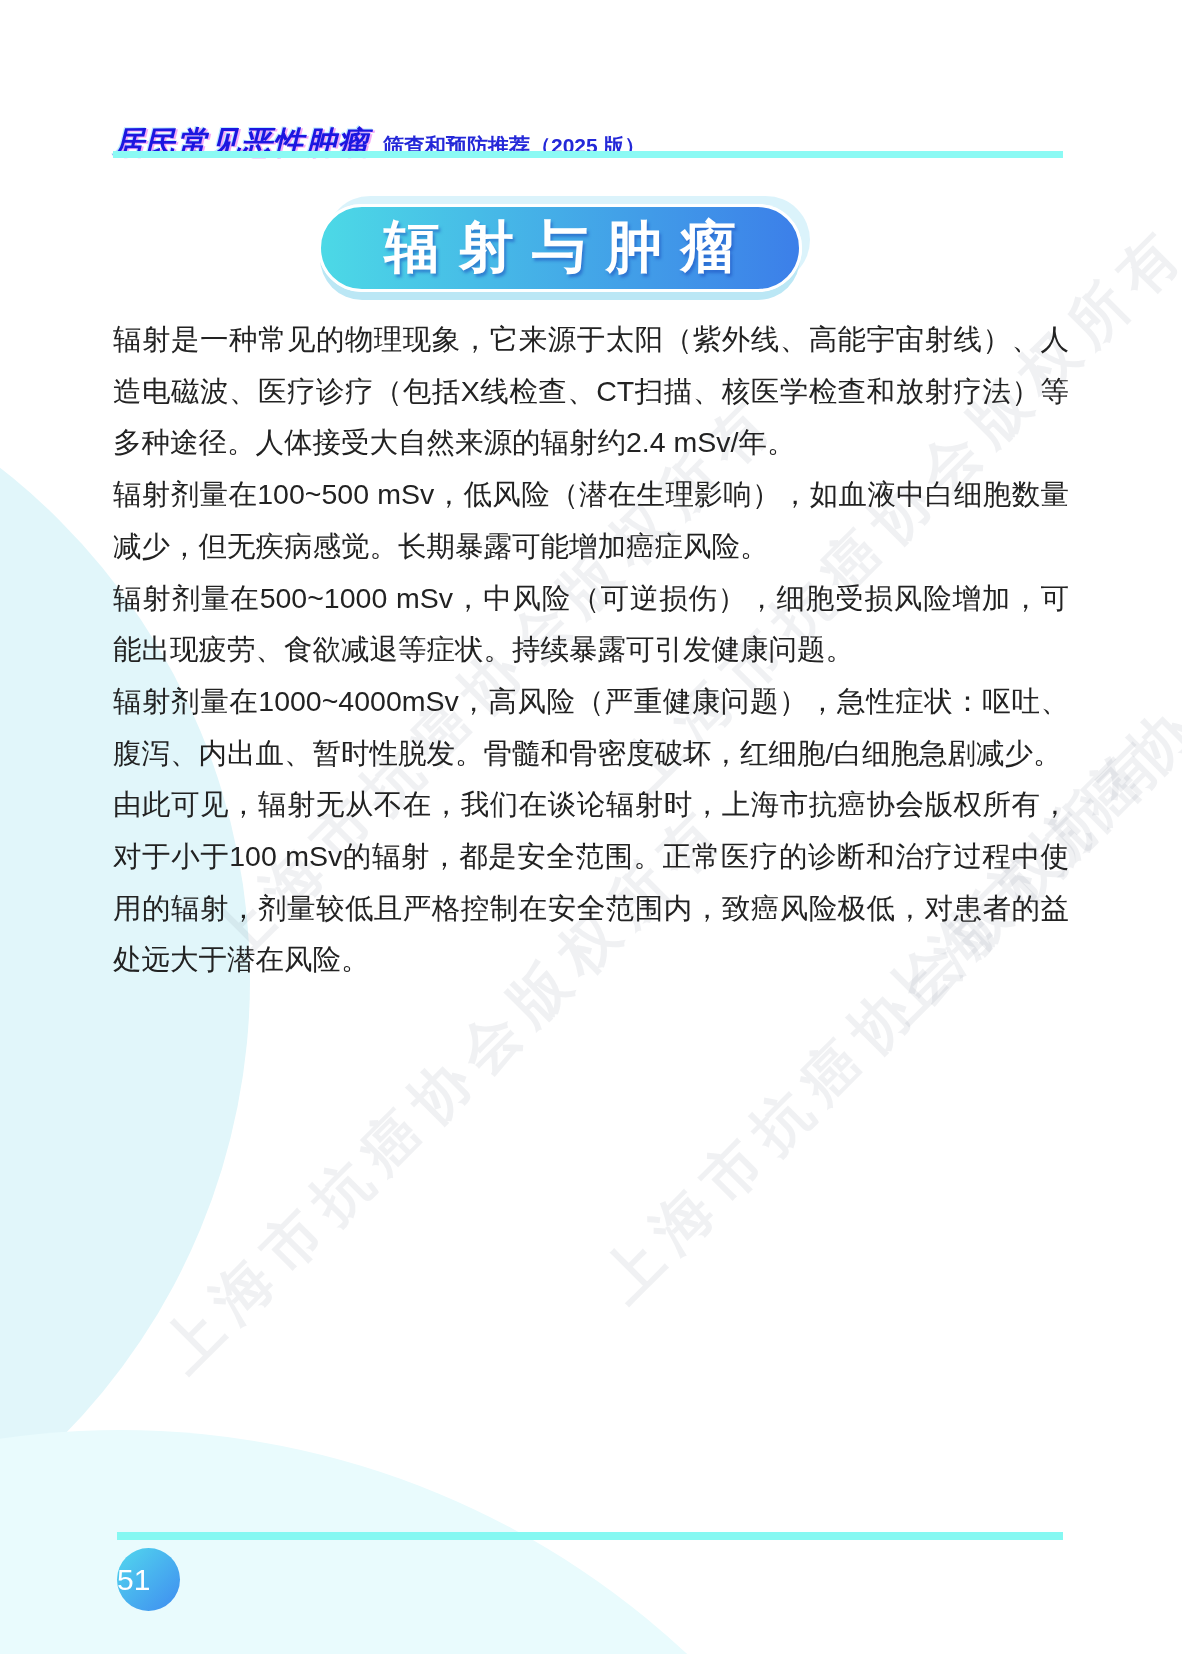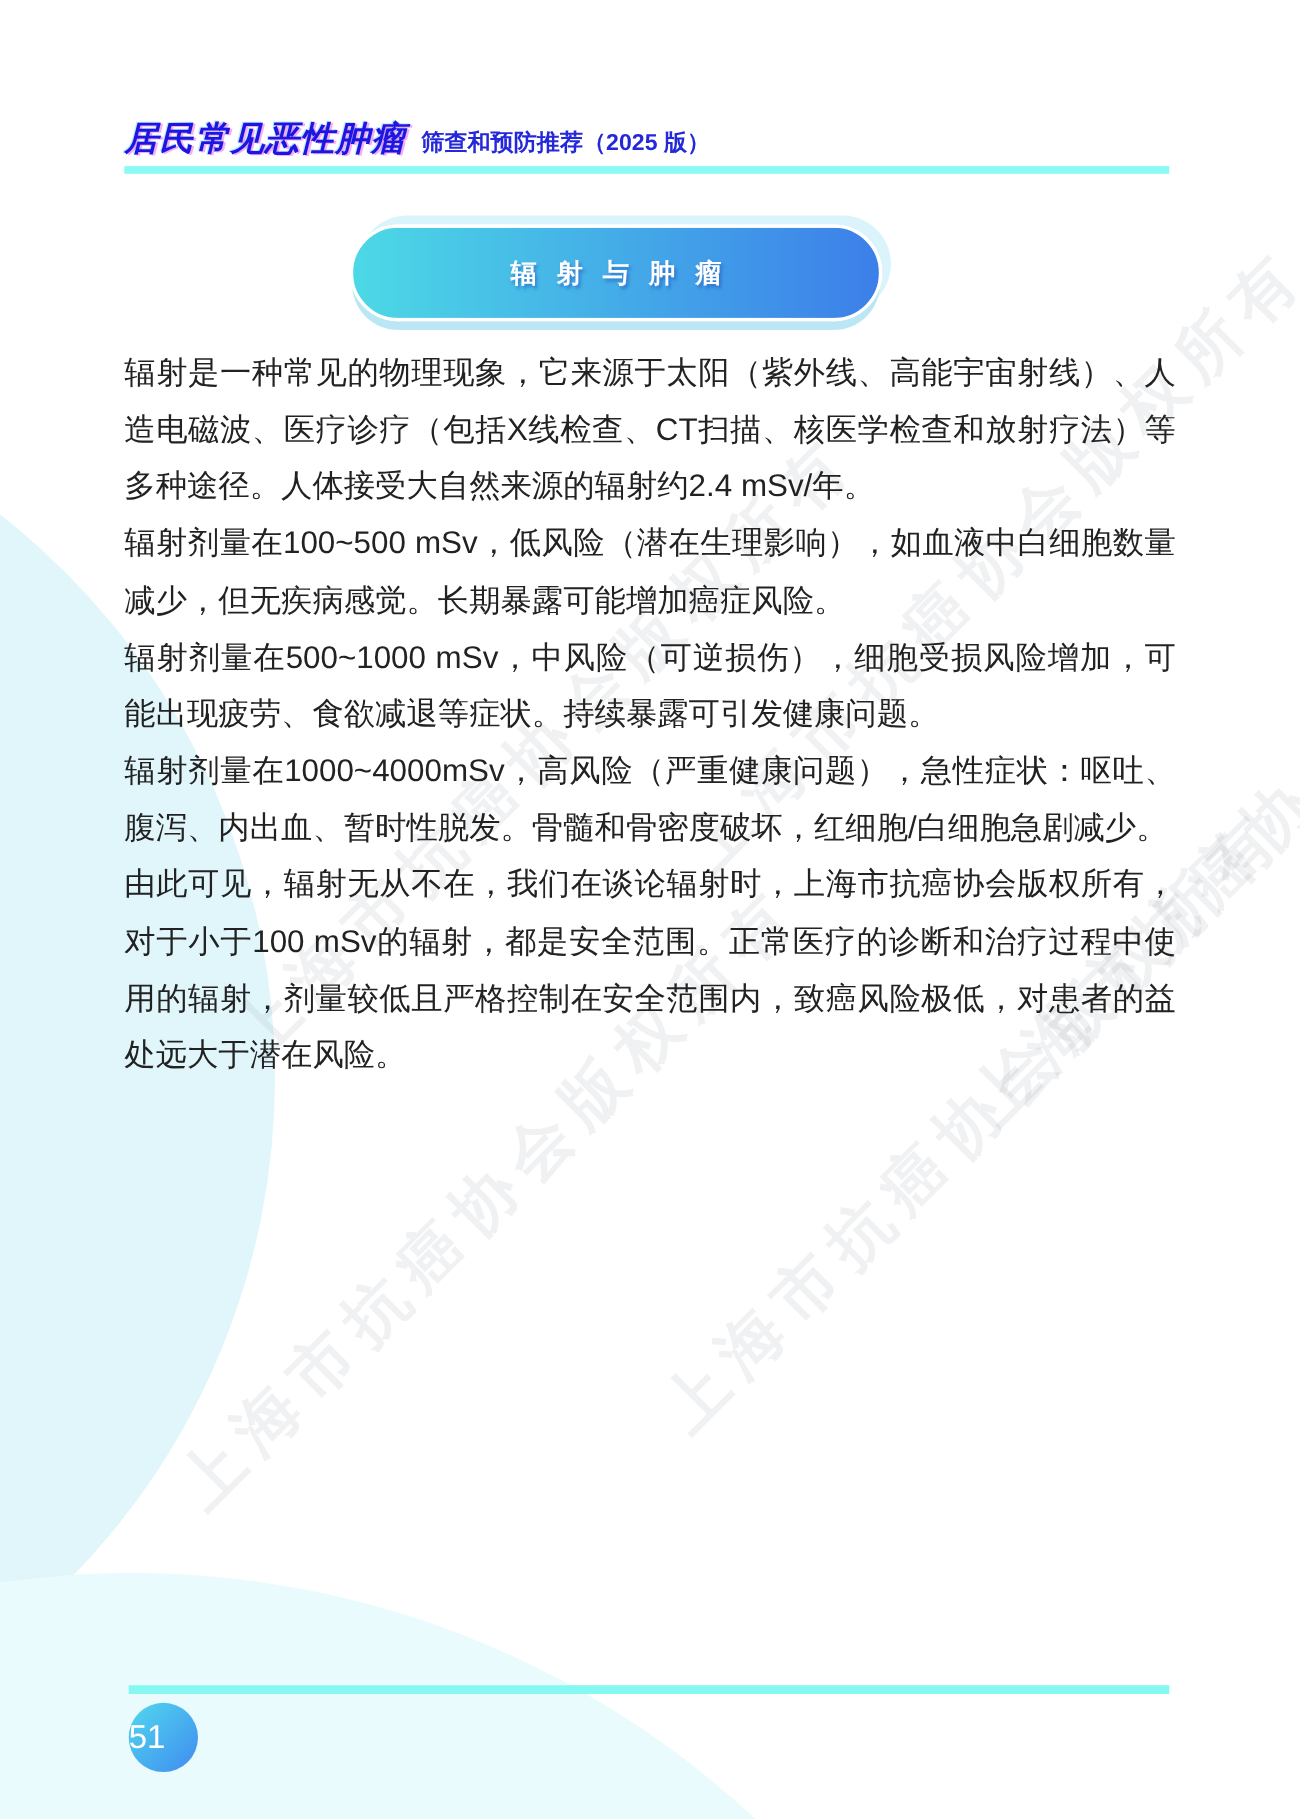--- a/index.html
+++ b/index.html
@@ -22,42 +22,42 @@
     position:absolute; transform:rotate(-45deg); white-space:nowrap;
     font-size:58px; font-weight:bold; letter-spacing:12px;
     color:rgba(110,120,135,0.10); pointer-events:none;
   }
   .wm1 { left:110px;  top:640px;  }
   .wm2 { left:520px;  top:470px;  }
   .wm3 { left:60px;   top:1050px; }
   .wm4 { left:500px;  top:980px;  }
   .wm5 { left:780px;  top:700px;  }
   
-  .header { position:absolute; left:113px; top:105px; white-space:nowrap; }
+  .header { position:absolute; left:113px; top:122px; white-space:nowrap; }
   .h-title {
     font-size:31px; font-weight:bold; font-style:italic; color:#1c16e0;
     letter-spacing:1px;
     text-shadow:2px 1px 0 rgba(235,70,235,0.45), -1px -1px 0 rgba(120,215,255,0.5);
   }
   .h-sub { font-size:21px; font-weight:bold; color:#2428d8; margin-left:14px; }
   .h-line {
     position:absolute; left:113px; top:151px; width:950px; height:7px;
     background:#8bfaf4;
   }
   
   .badge {
     position:absolute; left:318px; top:204px; width:478px; height:82px;
     border-radius:45px;
     background:linear-gradient(90deg,#4cd9e6,#3c7fe9);
     border:3px solid #ffffff;
     box-shadow:8px -8px 0 rgba(190,233,248,0.55), 0 10px 0 -2px rgba(170,225,242,0.8);
     display:flex; align-items:center; justify-content:center;
   }
   .badge-text {
-    font-size:24px; font-weight:bold; color:#ffffff;
+    font-size:56px; font-weight:bold; color:#ffffff;
     letter-spacing:18px; padding-left:18px;
     text-shadow:2px 3px 3px rgba(30,80,190,0.55);
   }
   
   .body {
     position:absolute; left:113px; top:314px; width:956px;
     font-size:28.5px; line-height:51.7px; color:#222222;
     text-align:justify; text-justify:inter-character;
   }
   .body p { margin:0; }

